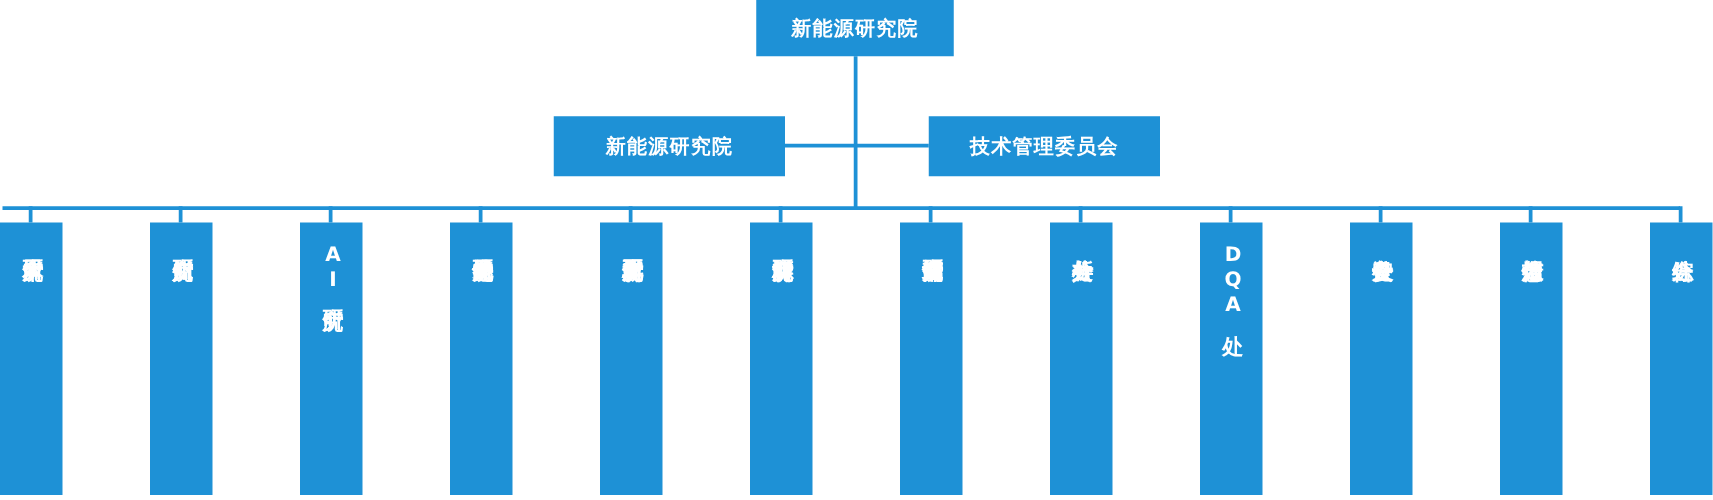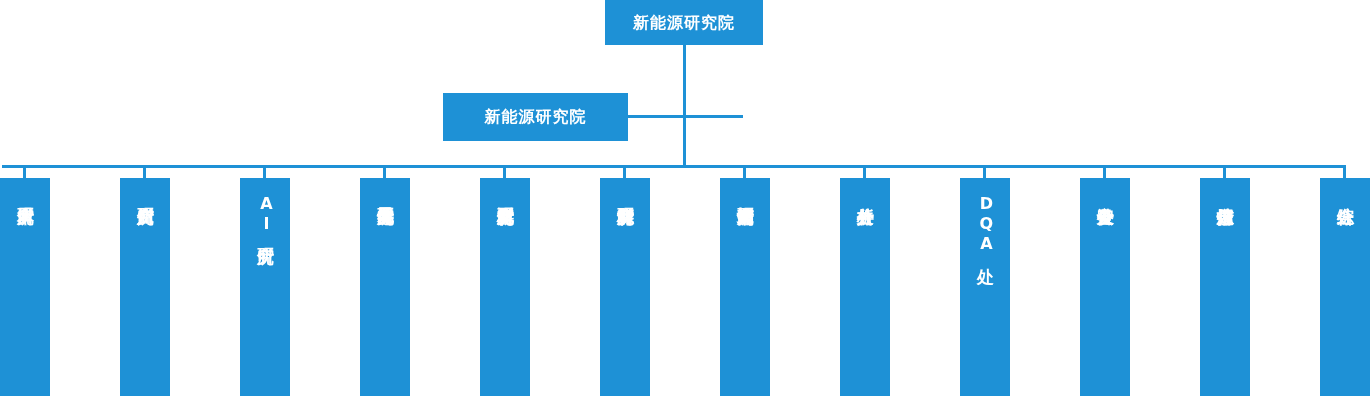--- a/index.html
+++ b/index.html
@@ -87,20 +87,23 @@
   <div class="line vline" style="left:1223px;top:165px;height:13px;"></div>
   <div class="line vline" style="left:1343px;top:165px;height:13px;"></div>
 
   <div class="node h" id="root">
     <span>新能源研究院</span>
   </div>
 
   <div class="node h" id="com-0">
     <span>新能源研究院</span>
   </div>
+  <div class="node h" id="com-1">
+    <span>技术管理委员会</span>
+  </div>
 
   <div class="node v" style="left:0px;">
     <span class="vlabel">日本研究所</span>
   </div>
   <div class="node v" style="left:120px;">
     <span class="vlabel">广州研究所</span>
   </div>
   <div class="node v" style="left:240px;">
     <span class="vlabel"><span class="lat">AI</span>研究所</span>
   </div>

